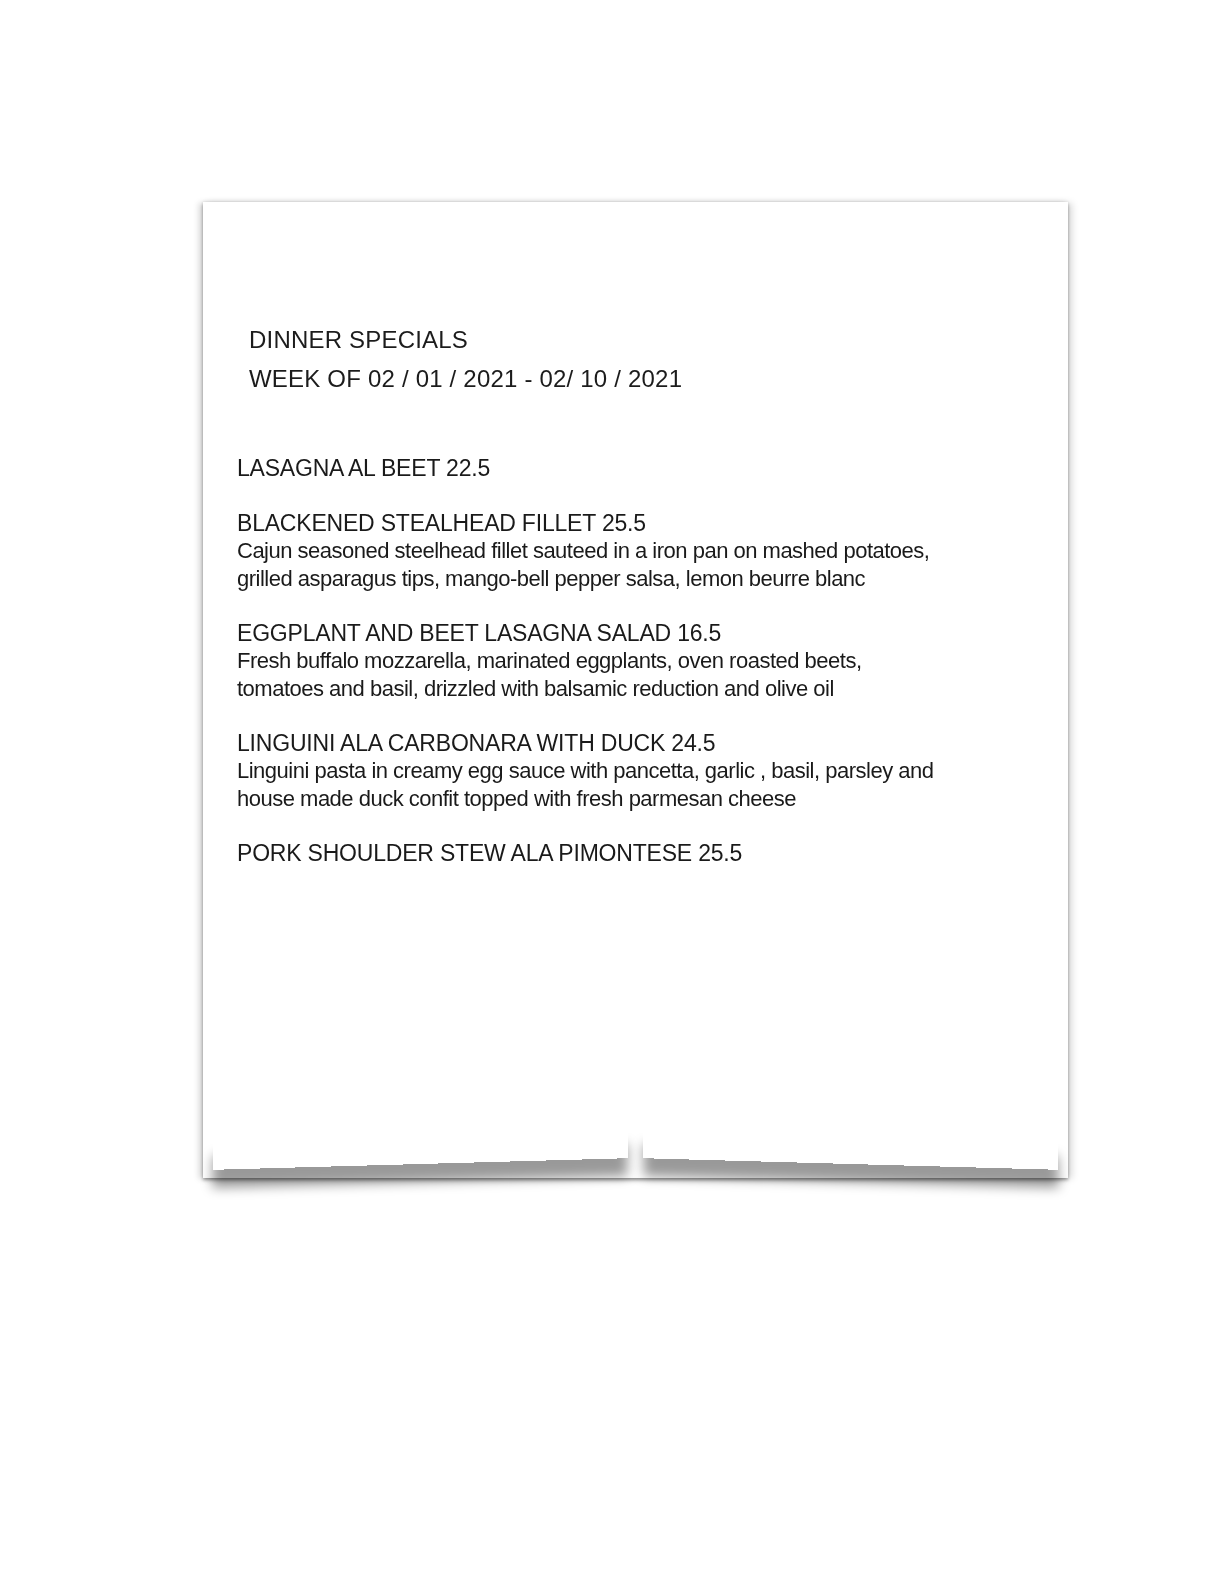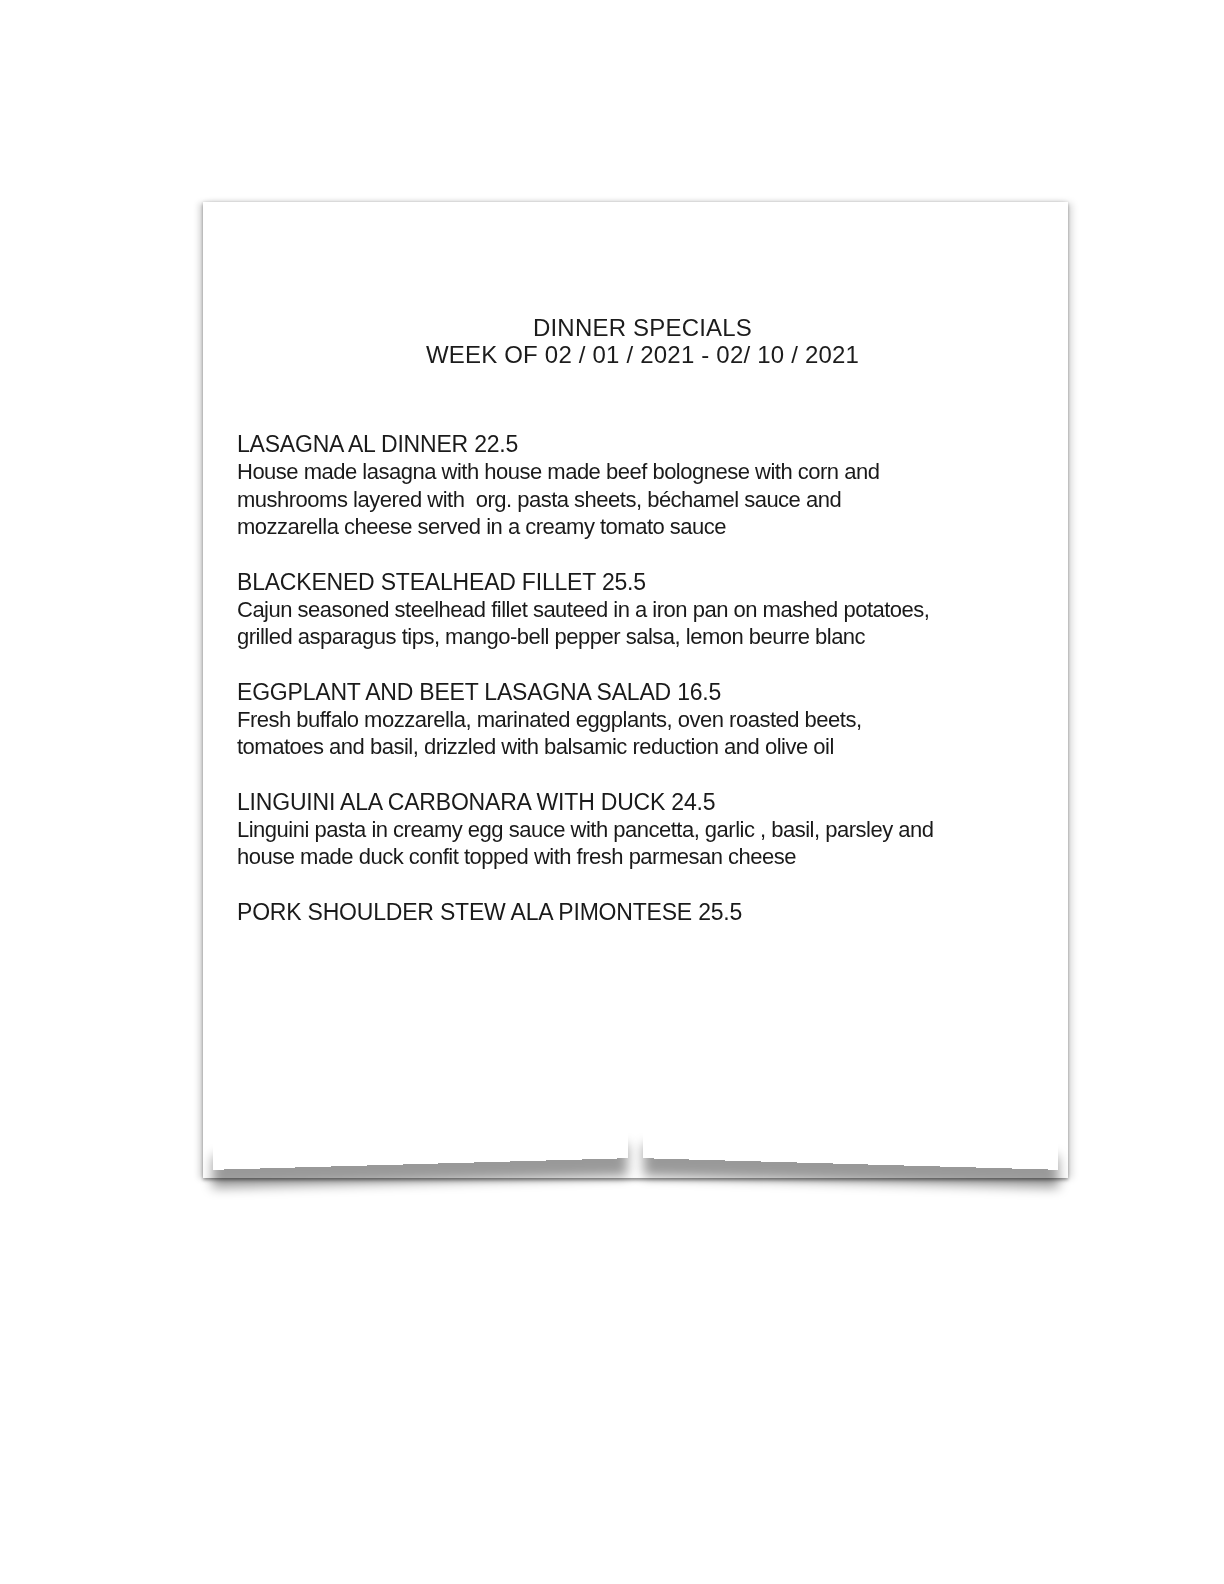--- a/index.html
+++ b/index.html
@@ -60,22 +60,21 @@
   .menu-header {
     font-size: 24px;
     line-height: 27px;
     letter-spacing: 0.2px;
     color: #1c1c1c;
   }
   .menu-header .title,
   .menu-header .subtitle {
     display: block;
     font-weight: normal;
-    margin: 0;
-    text-align: center;
+    margin: 12px;
   }
 
   .menu-list {
     margin-top: 62px;
   }
 
   .menu-item {
     margin-bottom: 27px;
   }
   .item-title {
@@ -98,24 +97,21 @@
   <div class="content">
 
     <header class="menu-header">
       <span class="title">DINNER SPECIALS</span>
       <span class="subtitle">WEEK OF 02 / 01 / 2021 - 02/ 10 / 2021</span>
     </header>
 
     <section class="menu-list">
 
       <article class="menu-item">
-        <div class="item-title"><span>LASAGNA AL DINNER</span> <span>22.5</span></div>
-        <div class="item-desc">House made lasagna with house made beef bolognese with corn and
-mushrooms layered with  org. pasta sheets, béchamel sauce and
-mozzarella cheese served in a creamy tomato sauce</div>
+        <div class="item-title"><span>LASAGNA AL BEET</span> <span>22.5</span></div>
       </article>
 
       <article class="menu-item">
         <div class="item-title"><span>BLACKENED STEALHEAD FILLET</span> <span>25.5</span></div>
         <div class="item-desc">Cajun seasoned steelhead fillet sauteed in a iron pan on mashed potatoes,
 grilled asparagus tips, mango-bell pepper salsa, lemon beurre blanc</div>
       </article>
 
       <article class="menu-item">
         <div class="item-title"><span>EGGPLANT AND BEET LASAGNA SALAD</span> <span>16.5</span></div>

